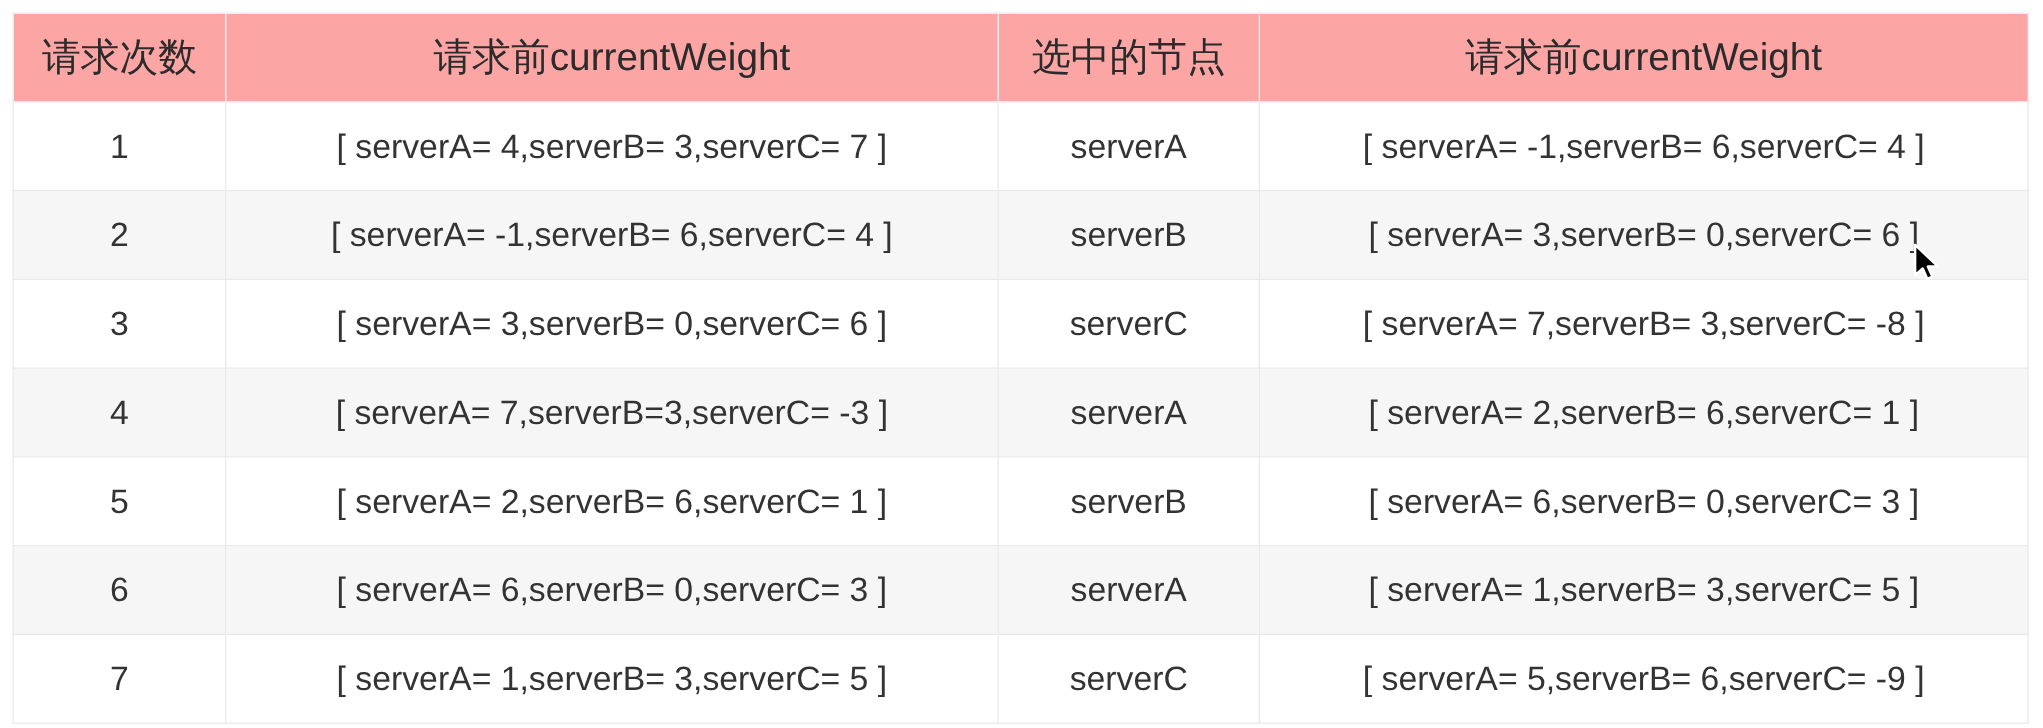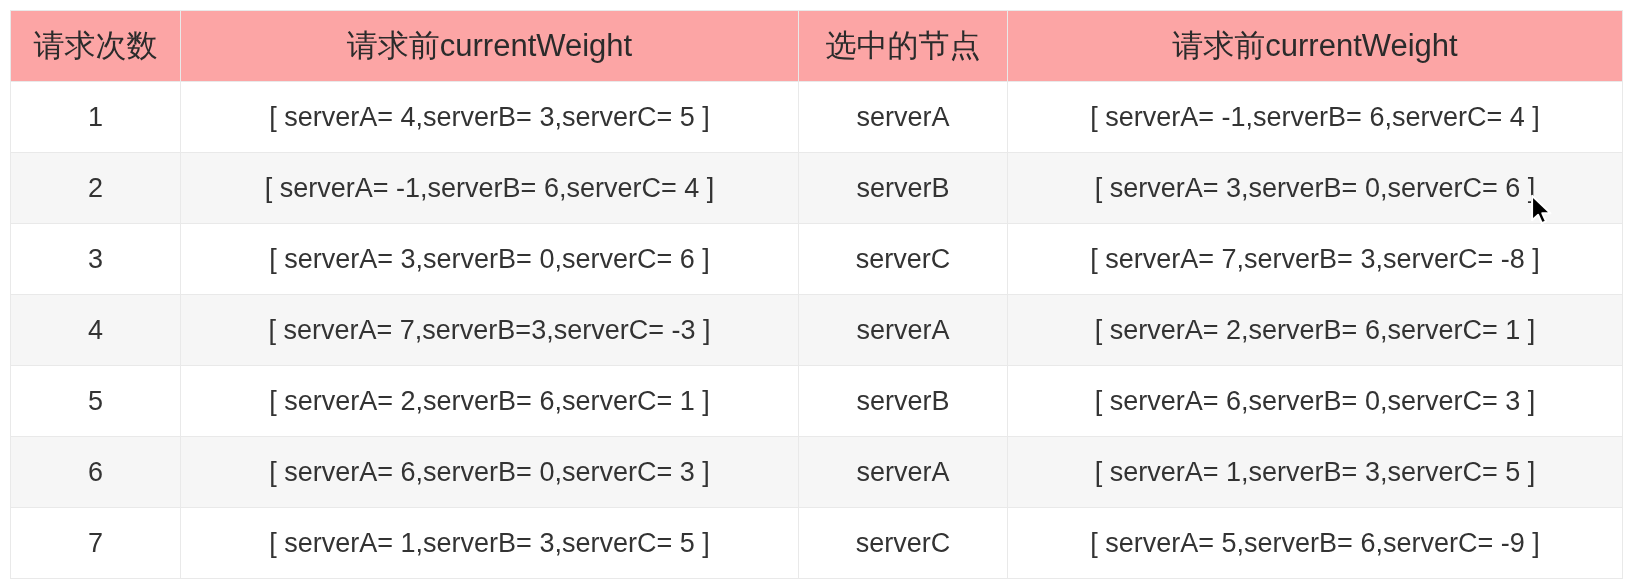--- a/index.html
+++ b/index.html
@@ -73,21 +73,21 @@
       <tr>
           <th>请求次数</th>
           <th>请求前currentWeight</th>
           <th>选中的节点</th>
           <th>请求前currentWeight</th>
         </tr>
     </thead>
     <tbody>
         <tr>
           <td>1</td>
-          <td>[ serverA= 4,serverB= 3,serverC= 5 ]</td>
+          <td>[ serverA= 4,serverB= 3,serverC= 7 ]</td>
           <td>serverA</td>
           <td>[ serverA= -1,serverB= 6,serverC= 4 ]</td>
         </tr>
         <tr>
           <td>2</td>
           <td>[ serverA= -1,serverB= 6,serverC= 4 ]</td>
           <td>serverB</td>
           <td>[ serverA= 3,serverB= 0,serverC= 6 ]</td>
         </tr>
         <tr>

